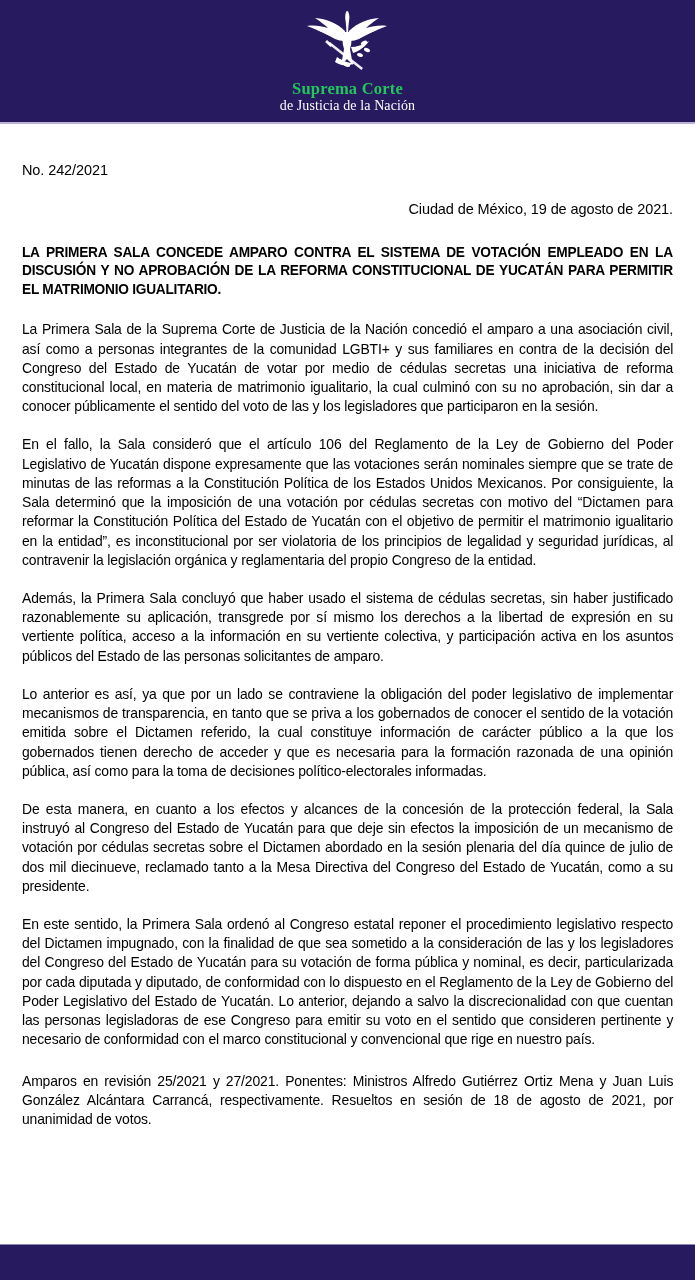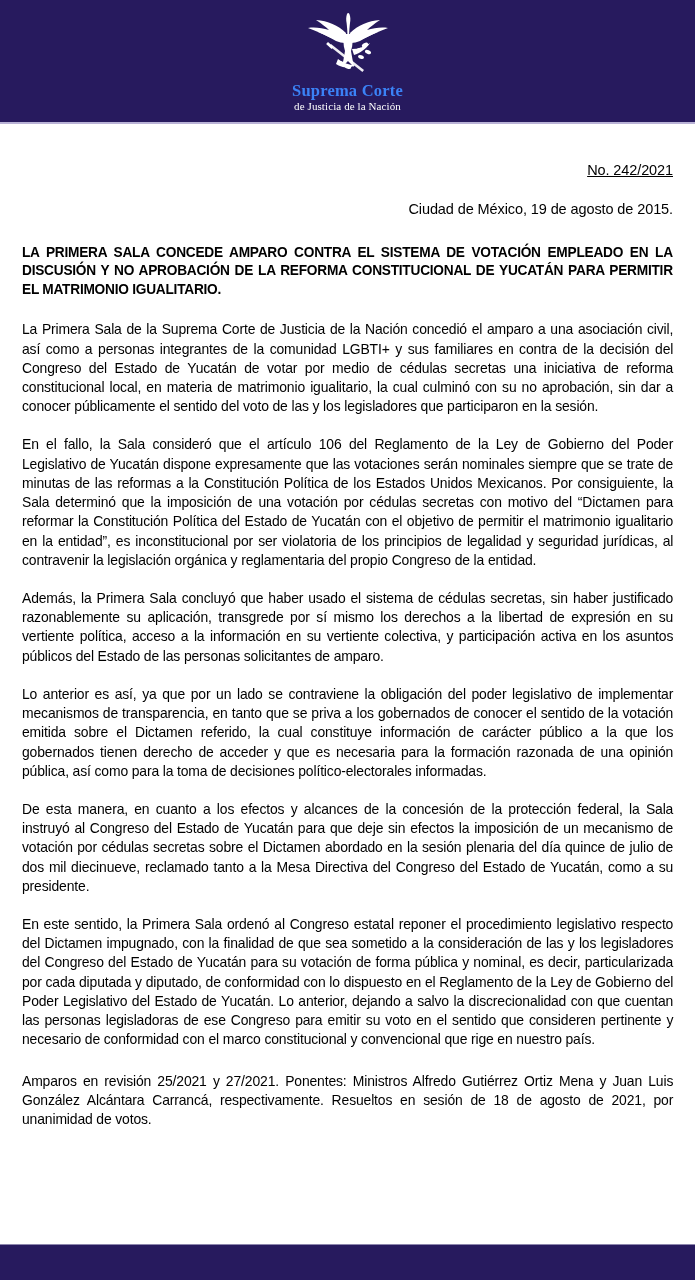--- a/index.html
+++ b/index.html
@@ -44,54 +44,52 @@
     justify-content: flex-start;
     padding-top: 2px;
   }
   .emblem {
     width: 92px;
     height: 70px;
     display: block;
     margin-bottom: 1px;
   }
   .brand-line1 {
-    color: #3b82f6;
+    color: #22c55e;
     font-family: "Liberation Serif", "DejaVu Serif", serif;
     font-weight: 700;
     font-size: 16.5px;
     letter-spacing: 0.2px;
     line-height: 1.05;
     white-space: nowrap;
   }
   .brand-line2 {
     color: #ffffff;
     font-family: "Liberation Serif", "DejaVu Serif", serif;
     font-weight: 400;
-    font-size: 11px;
+    font-size: 14px;
     letter-spacing: 0.1px;
     line-height: 1.2;
     margin-top: 1px;
     white-space: nowrap;
   }
 
   
   .content {
     flex: 1 1 auto;
     padding: 0 22px;
     box-sizing: border-box;
     position: relative;
   }
 
   .doc-number {
-    text-align: right;
     font-size: 14.5px;
     font-weight: 400;
     margin-top: 38px;
     letter-spacing: -0.1px;
-    text-decoration: underline;
   }
   .doc-place-date {
     text-align: right;
     font-size: 14.5px;
     font-weight: 400;
     margin-top: 23px;
     letter-spacing: -0.1px;
   }
 
   .headline {
@@ -186,21 +184,21 @@
       </span>
       <span class="brand-line1">Suprema Corte</span>
       <span class="brand-line2">de Justicia de la Nación</span>
     </div>
   </header>
 
   <main class="content">
 
     <div class="doc-number">No. 242/2021</div>
 
-    <div class="doc-place-date">Ciudad de México, 19 de agosto de 2015.</div>
+    <div class="doc-place-date">Ciudad de México, 19 de agosto de 2021.</div>
 
     <h1 class="headline">LA PRIMERA SALA CONCEDE AMPARO CONTRA EL SISTEMA DE VOTACIÓN EMPLEADO EN LA DISCUSIÓN Y NO APROBACIÓN DE LA REFORMA CONSTITUCIONAL DE YUCATÁN PARA PERMITIR EL MATRIMONIO IGUALITARIO.</h1>
 
     <p class="para first">La Primera Sala de la Suprema Corte de Justicia de la Nación concedió el amparo a una asociación civil, así como a personas integrantes de la comunidad LGBTI+ y sus familiares en contra de la decisión del Congreso del Estado de Yucatán de votar por medio de cédulas secretas una iniciativa de reforma constitucional local, en materia de matrimonio igualitario, la cual culminó con su no aprobación, sin dar a conocer públicamente el sentido del voto de las y los legisladores que participaron en la sesión.</p>
     <p class="para">En el fallo, la Sala consideró que el artículo 106 del Reglamento de la Ley de Gobierno del Poder Legislativo de Yucatán dispone expresamente que las votaciones serán nominales siempre que se trate de minutas de las reformas a la Constitución Política de los Estados Unidos Mexicanos. Por consiguiente, la Sala determinó que la imposición de una votación por cédulas secretas con motivo del “Dictamen para reformar la Constitución Política del Estado de Yucatán con el objetivo de permitir el matrimonio igualitario en la entidad”, es inconstitucional por ser violatoria de los principios de legalidad y seguridad jurídicas, al contravenir la legislación orgánica y reglamentaria del propio Congreso de la entidad.</p>
     <p class="para">Además, la Primera Sala concluyó que haber usado el sistema de cédulas secretas, sin haber justificado razonablemente su aplicación, transgrede por sí mismo los derechos a la libertad de expresión en su vertiente política, acceso a la información en su vertiente colectiva, y participación activa en los asuntos públicos del Estado de las personas solicitantes de amparo.</p>
     <p class="para">Lo anterior es así, ya que por un lado se contraviene la obligación del poder legislativo de implementar mecanismos de transparencia, en tanto que se priva a los gobernados de conocer el sentido de la votación emitida sobre el Dictamen referido, la cual constituye información de carácter público a la que los gobernados tienen derecho de acceder y que es necesaria para la formación razonada de una opinión pública, así como para la toma de decisiones político-electorales informadas.</p>
     <p class="para">De esta manera, en cuanto a los efectos y alcances de la concesión de la protección federal, la Sala instruyó al Congreso del Estado de Yucatán para que deje sin efectos la imposición de un mecanismo de votación por cédulas secretas sobre el Dictamen abordado en la sesión plenaria del día quince de julio de dos mil diecinueve, reclamado tanto a la Mesa Directiva del Congreso del Estado de Yucatán, como a su presidente.</p>
     <p class="para">En este sentido, la Primera Sala ordenó al Congreso estatal reponer el procedimiento legislativo respecto del Dictamen impugnado, con la finalidad de que sea sometido a la consideración de las y los legisladores del Congreso del Estado de Yucatán para su votación de forma pública y nominal, es decir, particularizada por cada diputada y diputado, de conformidad con lo dispuesto en el Reglamento de la Ley de Gobierno del Poder Legislativo del Estado de Yucatán. Lo anterior, dejando a salvo la discrecionalidad con que cuentan las personas legisladoras de ese Congreso para emitir su voto en el sentido que consideren pertinente y necesario de conformidad con el marco constitucional y convencional que rige en nuestro país.</p>
 

